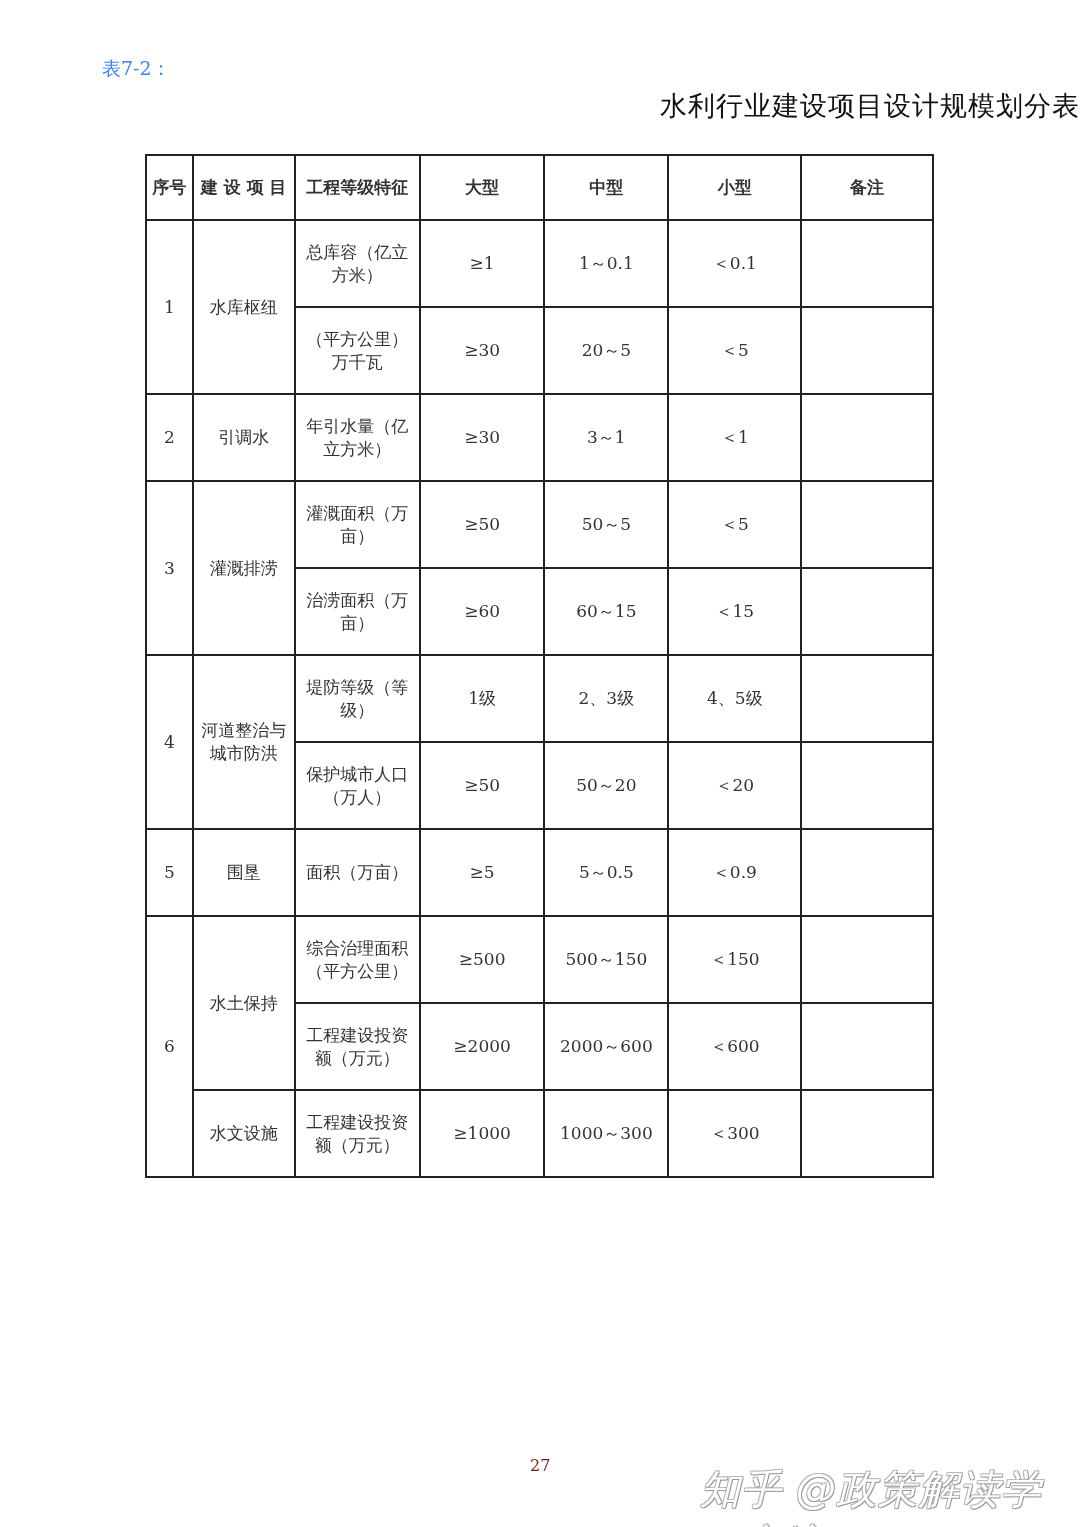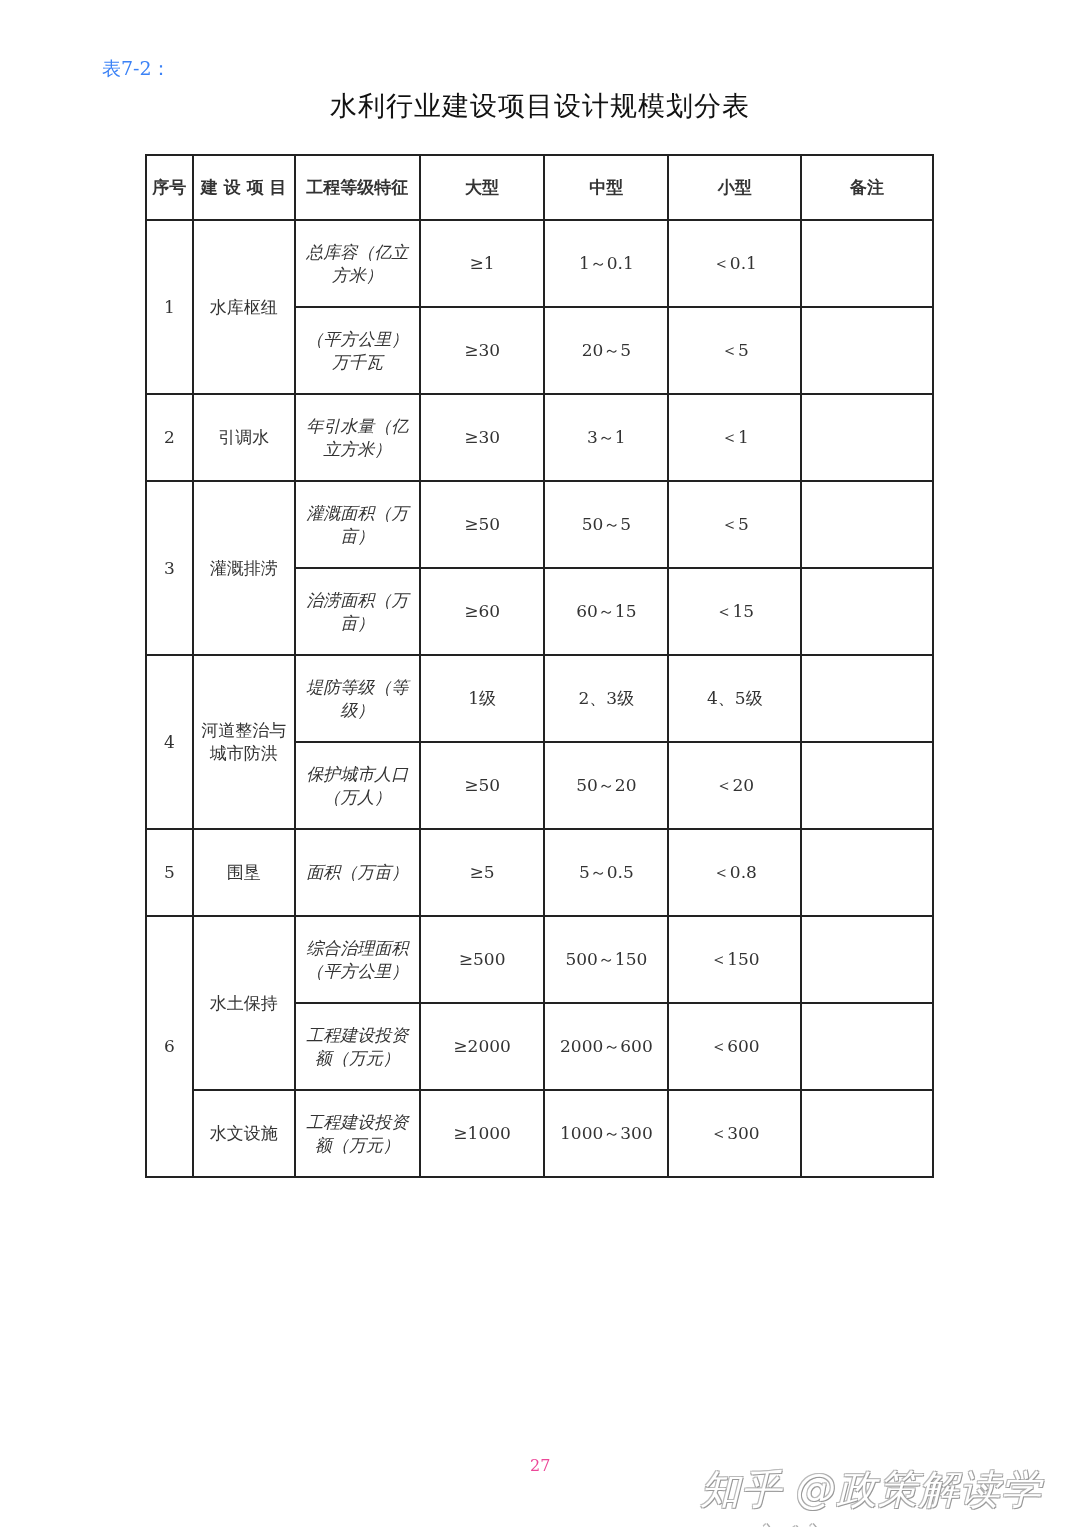--- a/index.html
+++ b/index.html
@@ -1,31 +1,31 @@
 <!DOCTYPE html>
 <html><head>
 <meta charset="utf-8">
 <style>
   html, body { margin: 0; padding: 0; background: #ffffff; }
   body { width: 1080px; height: 1527px; position: relative; font-family: "DejaVu Serif", "Liberation Serif", serif; color: #222; overflow: hidden; }
   .caption { position: absolute; left: 102px; top: 56px; font-size: 19px; color: #3b82f6; }
-  .title { position: absolute; left: 0; width: 1080px; top: 88px; text-align: center; font-family: "DejaVu Sans", "Liberation Sans", sans-serif; font-size: 27px; color: #111; letter-spacing: 1px; }
+  .title { position: absolute; left: 0; width: 1080px; top: 88px; text-align: right; font-family: "DejaVu Sans", "Liberation Sans", sans-serif; font-size: 27px; color: #111; letter-spacing: 1px; }
   table { position: absolute; left: 145px; top: 154px; border-collapse: collapse; width: 789px; table-layout: fixed; }
   td, th { border: 2px solid #222; text-align: center; vertical-align: middle; font-size: 17px; font-weight: normal; padding: 0 4px; line-height: 23px; color: #333; }
   th { height: 63px; font-weight: bold; }
-  td.sub { height: 85px; font-style: italic; }
+  td.sub { height: 85px; }
   .c0 { width: 44px; }
   .c1 { width: 96px; }
   .c2 { width: 118px; }
   .c3 { width: 117px; }
   .c4 { width: 117px; }
   .c5 { width: 125px; }
   .c6 { width: 124px; }
   td.feat { text-align: center; }
-  .pagenum { position: absolute; left: 530px; top: 1456px; font-size: 16px; color: #ec4899; }
+  .pagenum { position: absolute; left: 530px; top: 1456px; font-size: 16px; color: #7f1d1d; }
   .watermark { position: absolute; left: 700px; top: 1462px; font-family: "DejaVu Sans", "Liberation Sans", sans-serif; font-size: 40px; color: #fff; text-shadow: 1px 1px 0 #999, -1px -1px 0 #bbb, 1px -1px 0 #aaa, -1px 1px 0 #aaa; letter-spacing: 1px; font-style: italic; }
 </style>
 </head>
 <body>
 
 <div class="caption">表7-2：</div>
 <div class="title">水利行业建设项目设计规模划分表</div>
 
 <table>
   <colgroup>
@@ -110,21 +110,21 @@
       <td>＜20</td>
       <td></td>
     </tr>
 
     <tr>
       <td>5</td>
       <td>围垦</td>
       <td class="sub feat">面积（万亩）</td>
       <td>≥5</td>
       <td>5～0.5</td>
-      <td>＜0.8</td>
+      <td>＜0.9</td>
       <td></td>
     </tr>
 
     <tr>
       <td rowspan="3">6</td>
       <td rowspan="2">水土保持</td>
       <td class="sub feat">综合治理面积（平方公里）</td>
       <td>≥500</td>
       <td>500～150</td>
       <td>＜150</td>

